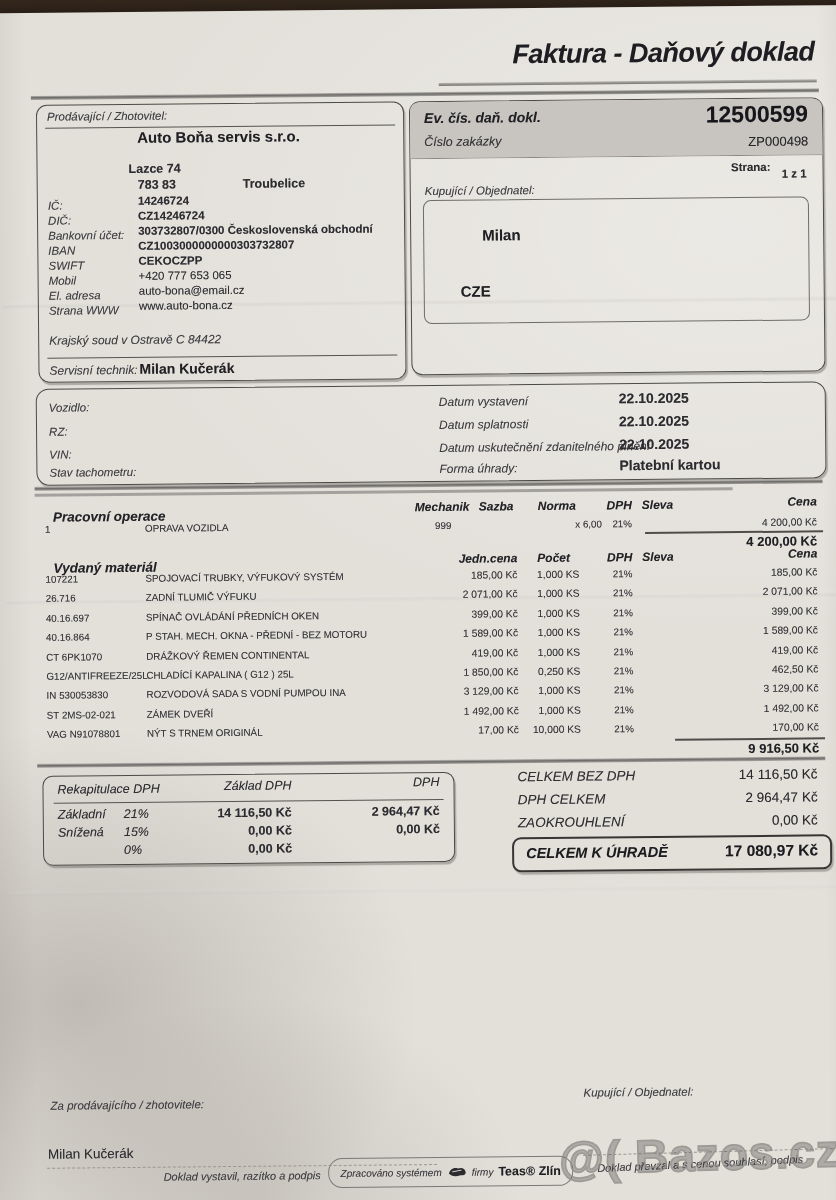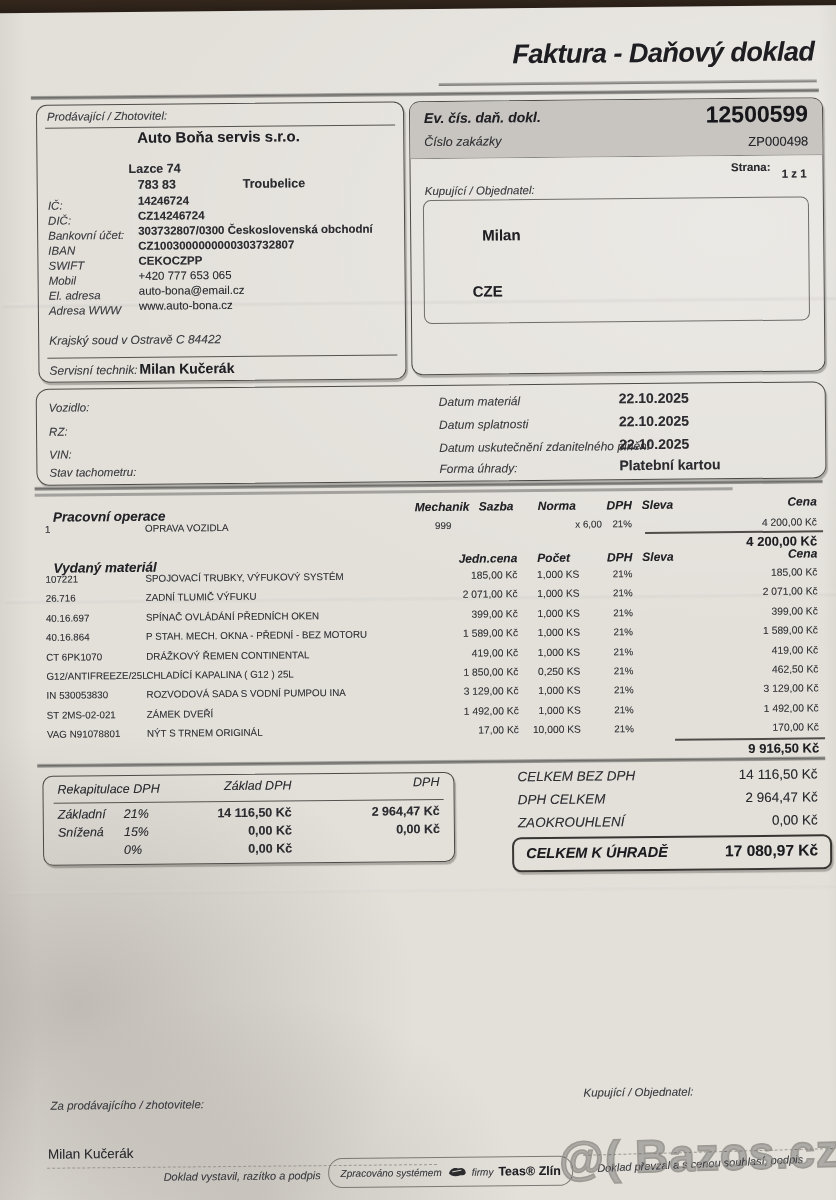--- a/index.html
+++ b/index.html
@@ -92,51 +92,51 @@
     <div class="abs b" style="left:100px;top:73px;font-size:12.5px;">783 83</div>
     <div class="abs b" style="left:205px;top:73px;font-size:12.5px;">Troubelice</div>
 
     <div class="seller-row" style="top:90px;"><span class="lab">IČ:</span><span class="v val b">14246724</span></div>
     <div class="seller-row" style="top:105px;"><span class="lab">DIČ:</span><span class="v val b">CZ14246724</span></div>
     <div class="seller-row" style="top:120px;"><span class="lab">Bankovní účet:</span><span class="v val b" style="white-space:nowrap;">303732807/0300  Československá obchodní</span></div>
     <div class="seller-row" style="top:135px;"><span class="lab">IBAN</span><span class="v val b">CZ1003000000000303732807</span></div>
     <div class="seller-row" style="top:150px;"><span class="lab">SWIFT</span><span class="v val b">CEKOCZPP</span></div>
     <div class="seller-row" style="top:165px;"><span class="lab">Mobil</span><span class="v val">+420 777 653 065</span></div>
     <div class="seller-row" style="top:180px;"><span class="lab">El. adresa</span><span class="v val">auto-bona@email.cz</span></div>
-    <div class="seller-row" style="top:195px;"><span class="lab">Adresa WWW</span><span class="v val">www.auto-bona.cz</span></div>
+    <div class="seller-row" style="top:195px;"><span class="lab">Strana WWW</span><span class="v val">www.auto-bona.cz</span></div>
 
     <div class="abs lab" style="left:10px;top:228px;font-size:12px;">Krajský soud v Ostravě  C 84422</div>
     <div class="abs" style="left:8px;right:8px;top:252px;height:1.3px;background:#55534f;"></div>
     <div class="abs lab" style="left:10px;top:258px;font-size:12px;">Servisní technik:</div>
     <div class="abs b" style="left:100px;top:256px;font-size:14px;color:#202024;">Milan Kučerák</div>
   </div>
 
   <div class="box" id="docbox">
     <div class="dochead">
       <div class="abs b it" style="left:14px;top:8px;font-size:14px;color:#1f1f23;">Ev. čís. daň. dokl.</div>
       <div class="abs b" style="right:14px;top:2px;font-size:23px;color:#17171b;">12500599</div>
       <div class="abs it" style="left:14px;top:33px;font-size:12.5px;color:#323236;">Číslo zakázky</div>
       <div class="abs" style="right:14px;top:35px;font-size:13px;color:#26262a;">ZP000498</div>
     </div>
     <div class="abs b" style="right:52px;top:62px;font-size:11.5px;">Strana:</div>
     <div class="abs b" style="right:16px;top:62px;font-size:11.5px;margin-top:7px;">1 z 1</div>
     <div class="abs lab" style="left:14px;top:83px;">Kupující / Objednatel:</div>
     <div class="innerbox" style="left:12px;right:14px;top:98px;height:122px;">
       <div class="abs b" style="left:58px;top:26px;font-size:15px;color:#202024;">Milan</div>
-      <div class="abs b" style="left:48px;top:82px;font-size:15px;color:#202024;text-align:center;">CZE</div>
+      <div class="abs b" style="left:36px;top:82px;font-size:15px;color:#202024;text-align:center;">CZE</div>
     </div>
   </div>
 
   <div class="box" id="vehicle">
     <div class="abs lab" style="left:12px;top:12px;">Vozidlo:</div>
     <div class="abs lab" style="left:12px;top:36px;">RZ:</div>
     <div class="abs lab" style="left:12px;top:59px;">VIN:</div>
     <div class="abs lab" style="left:12px;top:77px;">Stav tachometru:</div>
 
-    <div class="abs lab" style="left:402px;top:9px;font-size:12px;">Datum materiál</div>
+    <div class="abs lab" style="left:402px;top:9px;font-size:12px;">Datum vystavení</div>
     <div class="abs b" style="left:582px;top:6px;font-size:14px;">22.10.2025</div>
     <div class="abs lab" style="left:402px;top:32px;font-size:12px;">Datum splatnosti</div>
     <div class="abs b" style="left:582px;top:29px;font-size:14px;">22.10.2025</div>
     <div class="abs lab" style="left:402px;top:55px;font-size:12px;">Datum uskutečnění zdanitelného plnění</div>
     <div class="abs b" style="left:582px;top:52px;font-size:14px;">22.10.2025</div>
     <div class="abs lab" style="left:402px;top:76px;font-size:12px;">Forma úhrady:</div>
     <div class="abs b" style="left:582px;top:73px;font-size:14px;">Platební kartou</div>
   </div>
 
   <div class="abs rule-full rule-2a"></div>

